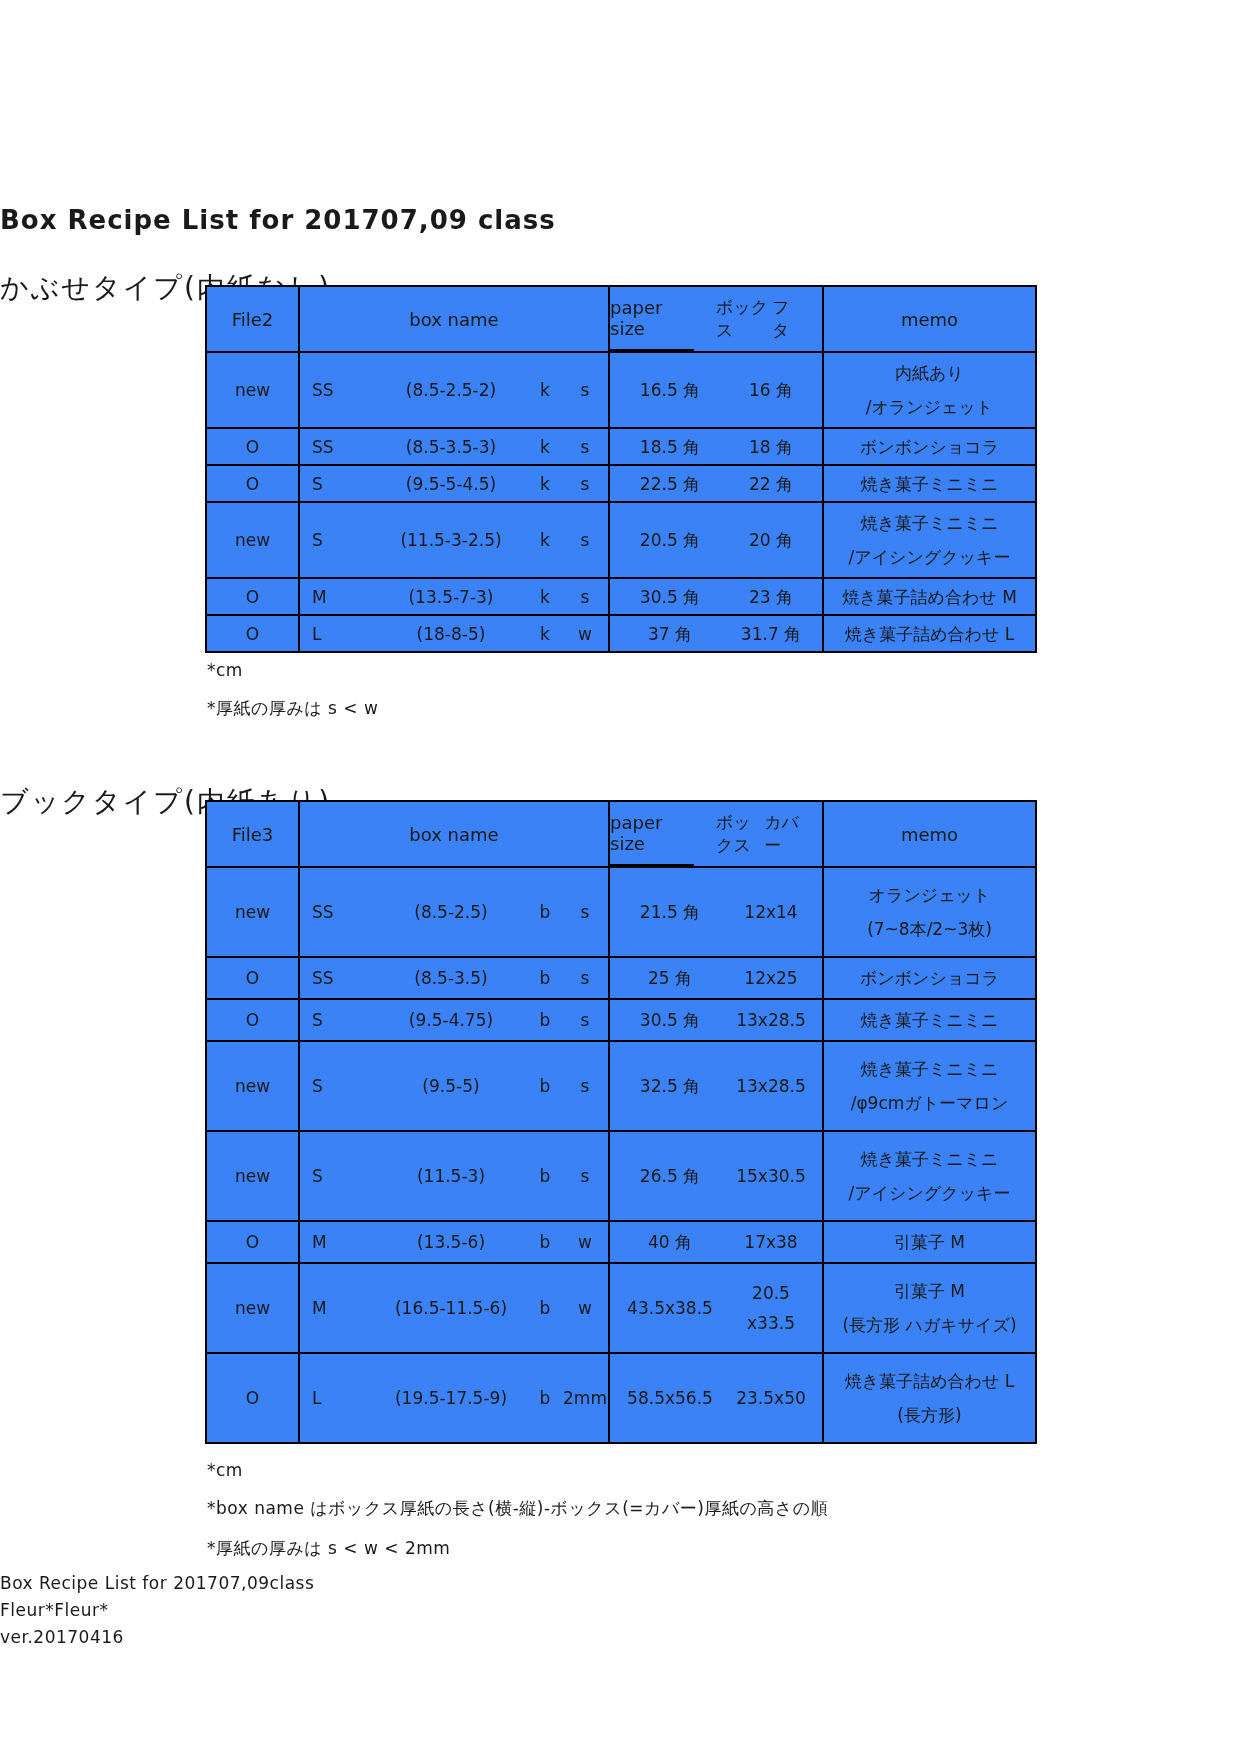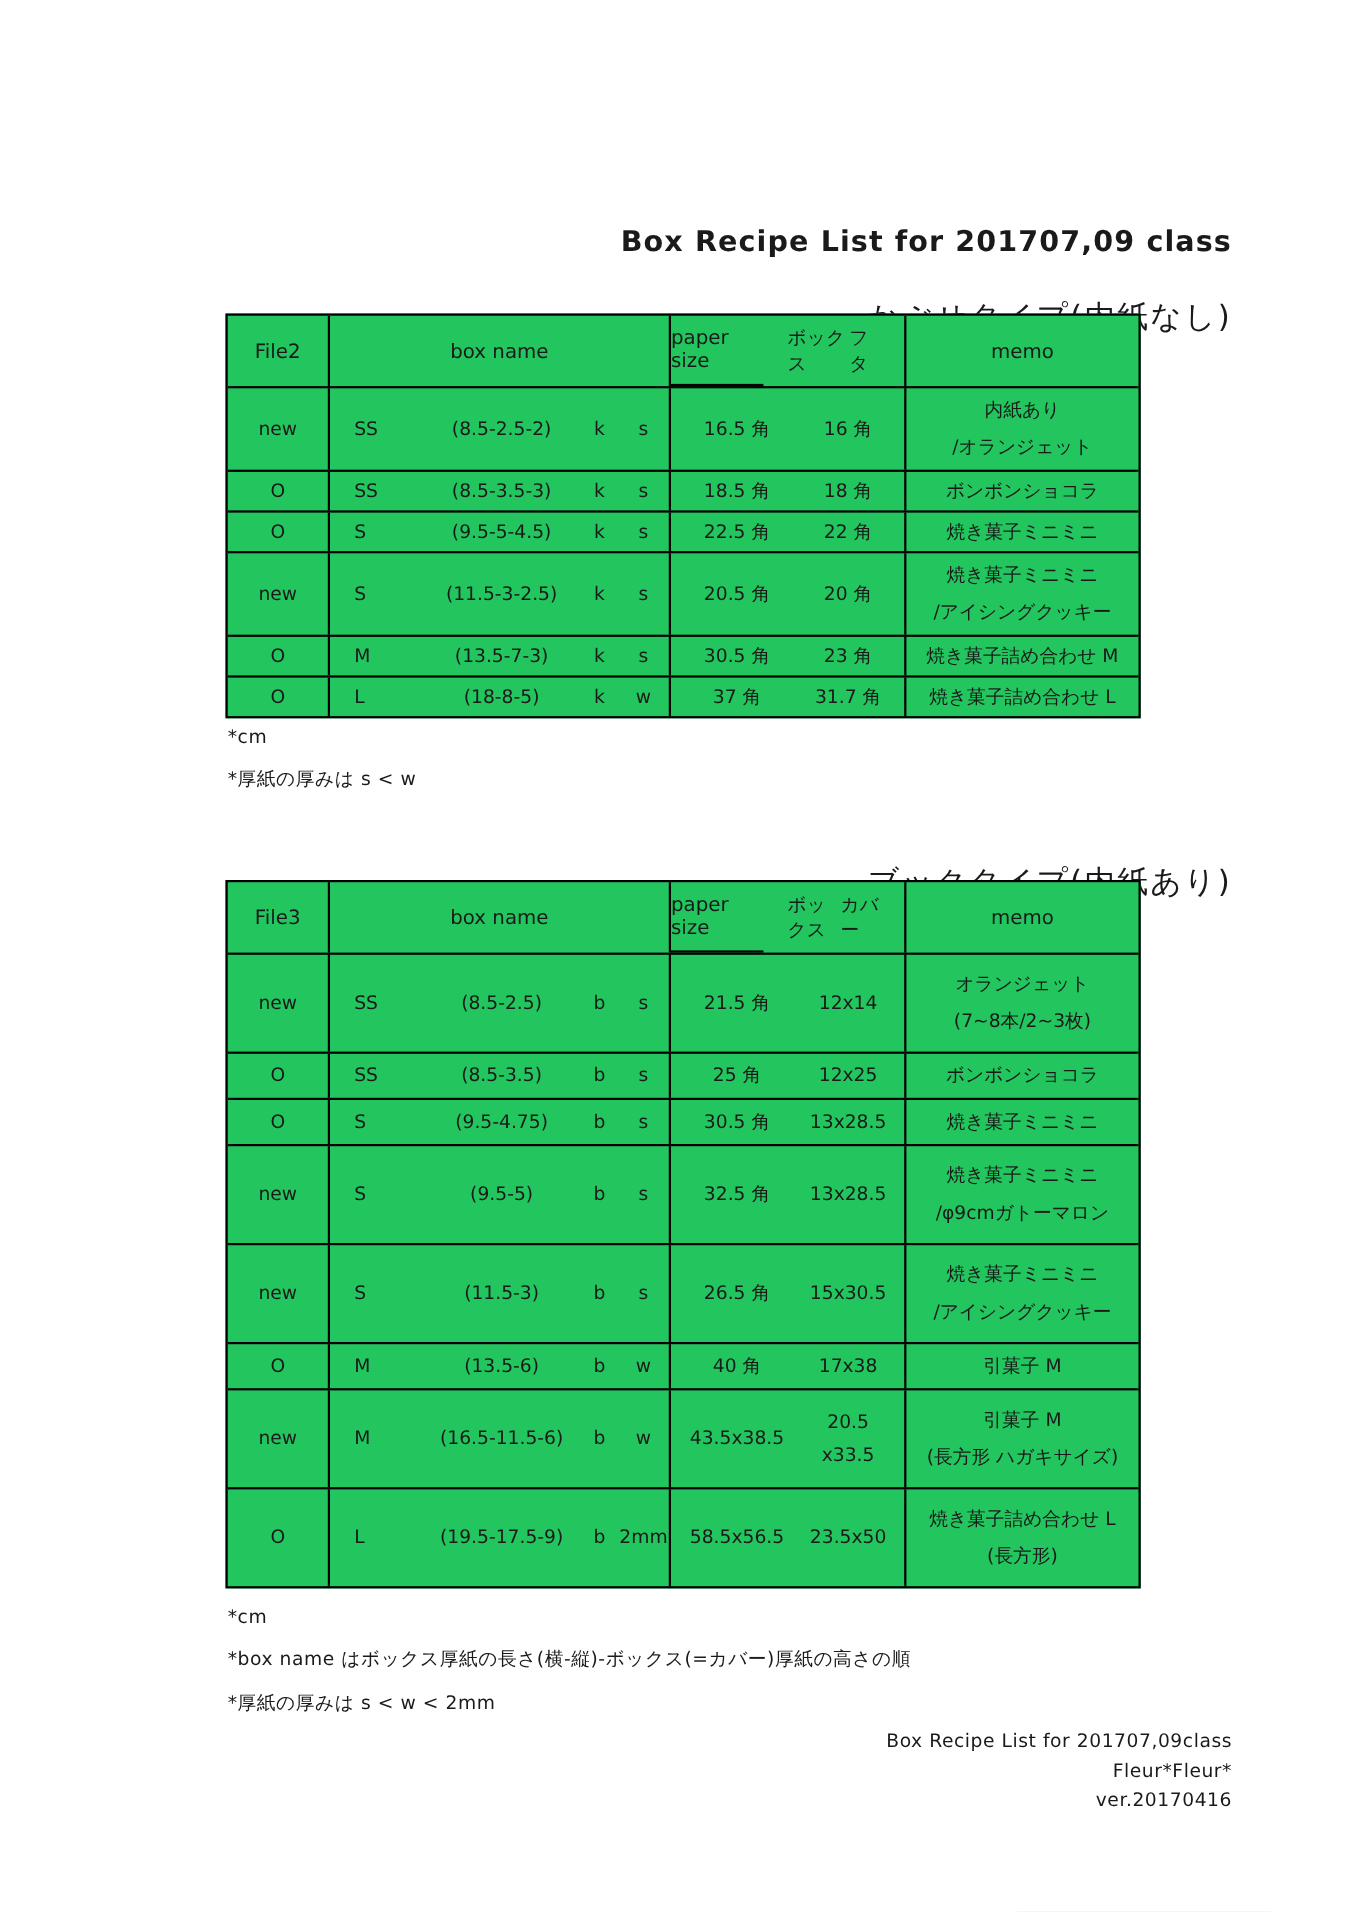--- a/index.html
+++ b/index.html
@@ -4,30 +4,30 @@
 <style>
   html,body{margin:0;padding:0;background:#e8e8e8;}
   .page{
     position:relative;
     width:1242px;height:1738px;
     background:#ffffff;
     font-family:"DejaVu Sans",sans-serif;
     color:#1a1a1a;
     overflow:hidden;
   }
-  .centered{position:absolute;left:0;width:1120px;text-align:right;}
+  .centered{position:absolute;left:0;width:1120px;text-align:left;}
   .doc-title{top:188px;font-size:26px;font-weight:bold;letter-spacing:1px;}
   .sec-title{font-size:28px;font-weight:normal;letter-spacing:2px;}
   .sec1-title{top:246px;}
   .sec2-title{top:760px;}
 
   .tbl{
     position:absolute;left:205px;width:832px;
     border:2px solid #000;box-sizing:border-box;
-    background:#22c55e;
+    background:#3b82f6;
   }
   .tbl1{top:285px;}
   .tbl2{top:800px;}
 
   .thead{display:flex;border-bottom:2px solid #000;height:64px;}
   .cell{border-right:2px solid #000;box-sizing:border-box;}
   .thead .cell:last-child,.trow .cell:last-child{border-right:none;}
   .file-col{width:93px;}
   .name-col{width:310px;}
   .paper-col{width:214px;}
@@ -39,21 +39,21 @@
   .paper-sub{flex:1;display:flex;align-items:center;justify-content:space-between;padding:0 22px;font-size:17px;}
 
   .trow{display:flex;border-bottom:2px solid #000;}
   .trow:last-child{border-bottom:none;}
   .t1 .trow{height:35px;}
   .t1 .trow.tall{height:74px;}
   .t2 .trow{height:40px;}
   .t2 .trow.tall{height:88px;}
 
   .td{display:flex;align-items:center;justify-content:center;font-size:17px;}
-  .name-cell{justify-content:flex-start;padding-left:22px;}
+  .name-cell{justify-content:flex-start;padding-left:12px;}
   .bn-size{width:62px;text-align:left;}
   .bn-dims{flex:1;text-align:center;}
   .bn-type{width:34px;text-align:center;}
   .bn-thick{width:46px;text-align:center;}
   .paper-cell{justify-content:space-between;padding:0 12px;}
   .pp-left{min-width:96px;text-align:center;white-space:pre-line;line-height:30px;}
   .pp-right{min-width:78px;text-align:center;white-space:pre-line;line-height:30px;}
   .memo-cell{white-space:pre-line;text-align:center;line-height:34px;padding:0 4px;}
 
   .notes{position:absolute;left:207px;font-size:17px;}

